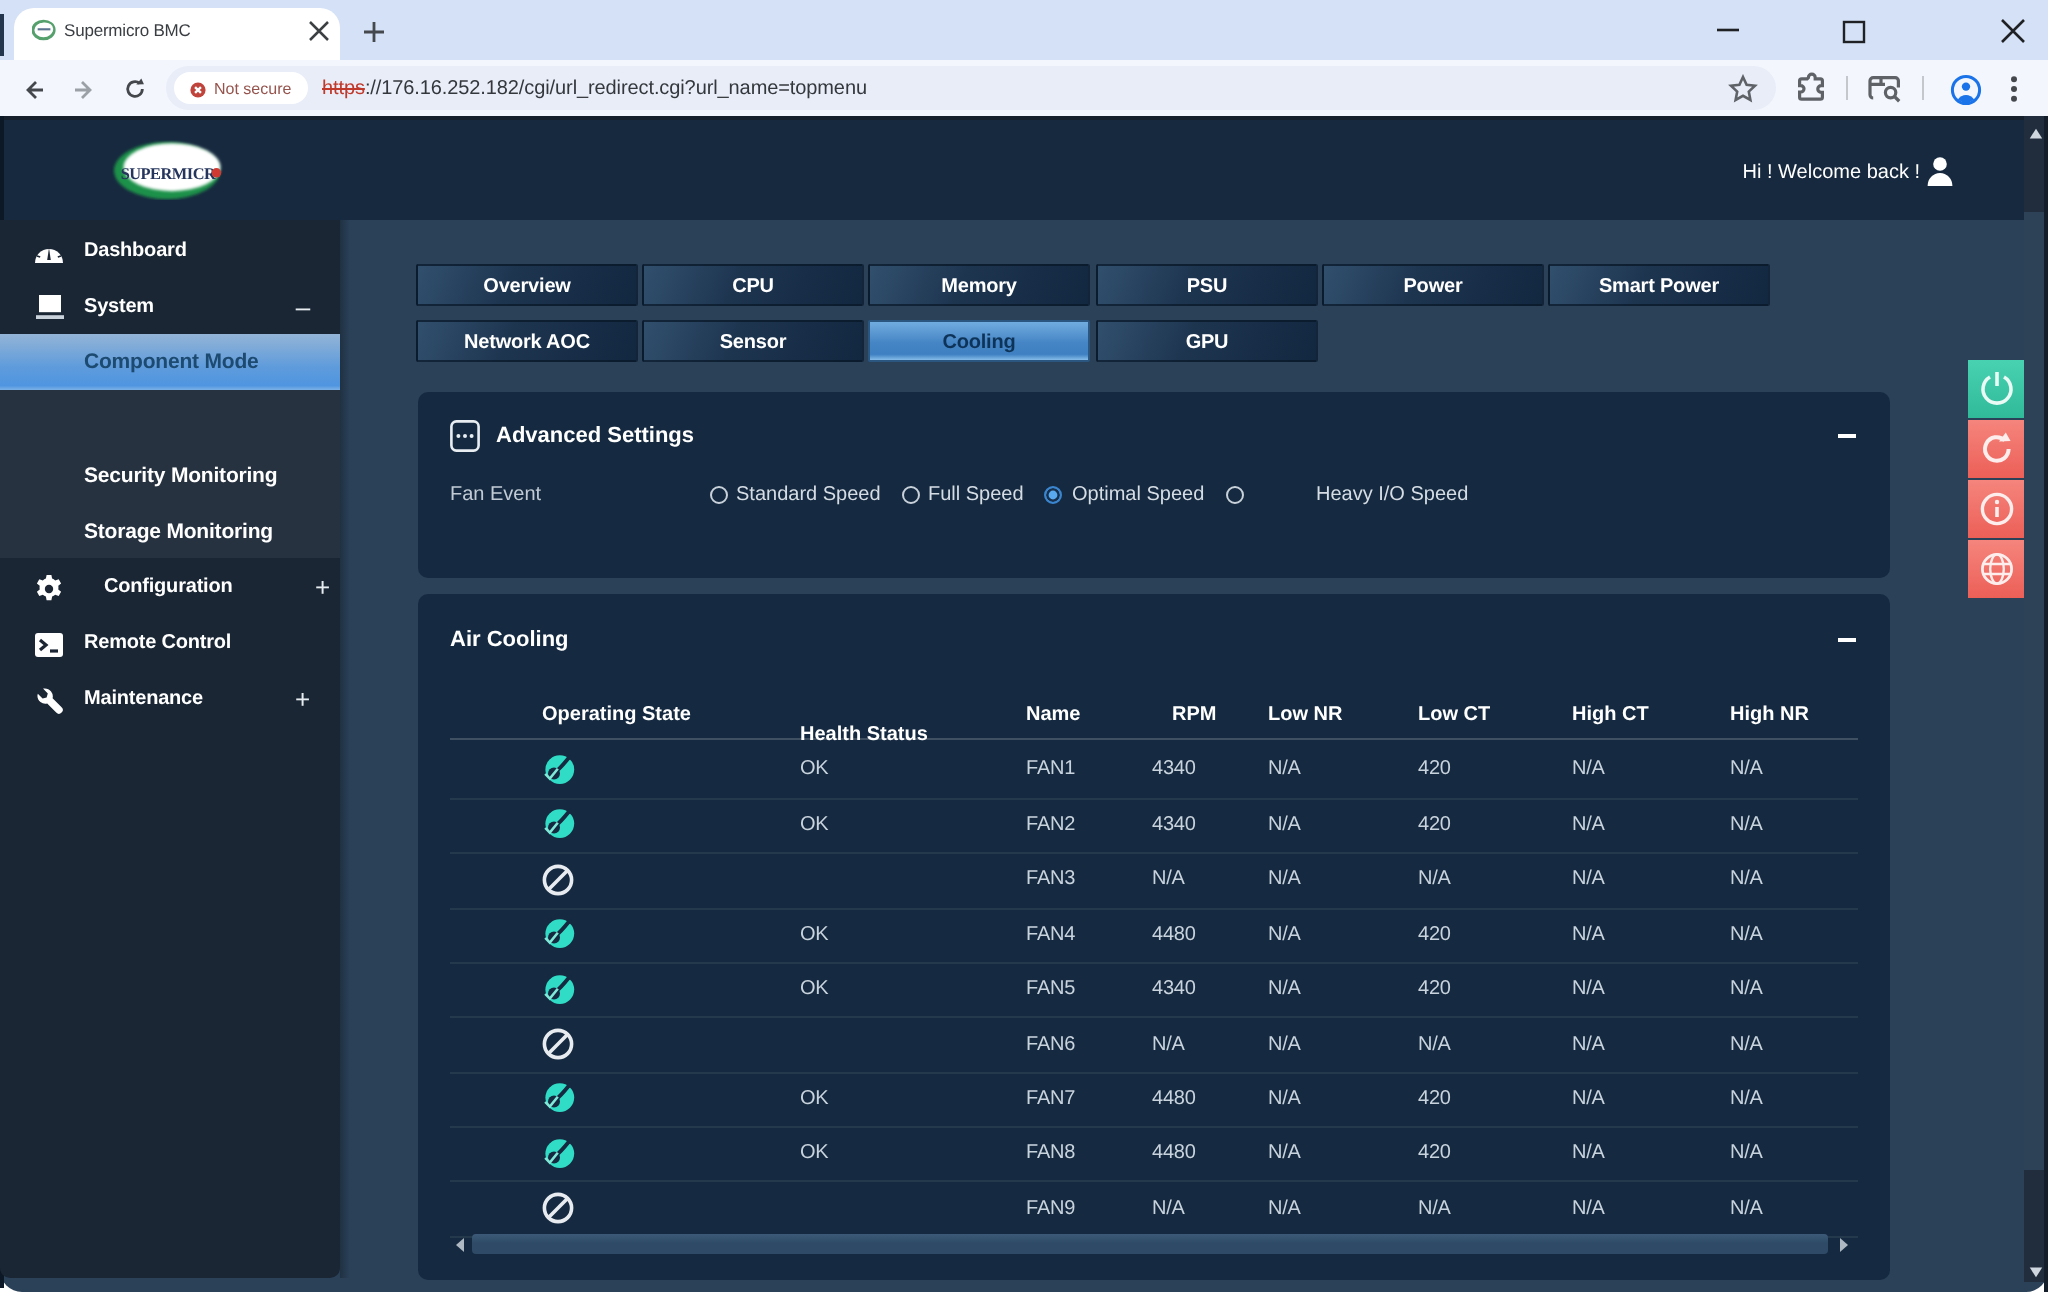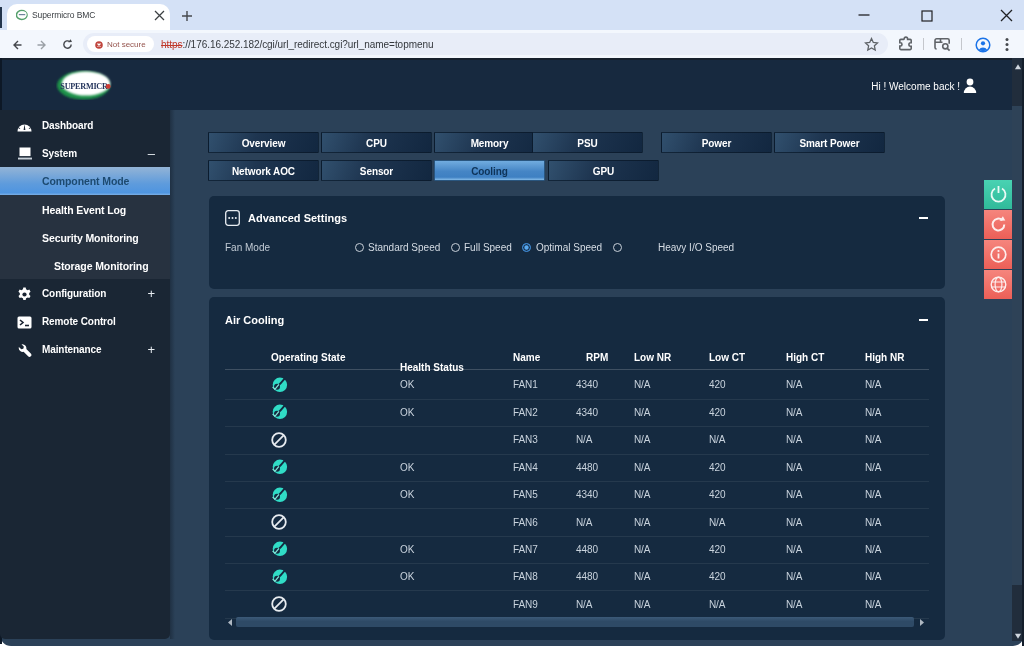--- a/index.html
+++ b/index.html
@@ -163,24 +163,23 @@
         <span class="txt">Dashboard</span>
       </div>
     <div class="sitem" style="top:29.5px;">
         <span class="txt">System</span>
         <span class="pm">–</span>
       </div>
     <div id="submenu"></div>
     <div id="compinfo">
         <span style="position:absolute;left:42px;">Component Mode</span>
       </div>
-    <div class="sub" style="top:86px;">Health Event Log</div>
     <div class="sub" style="top:114px;">Security Monitoring</div>
-    <div class="sub" style="top:142px;margin-left:12px;">Storage Monitoring</div>
-    <div class="sitem" style="top:170px;">
+    <div class="sub" style="top:142px;">Storage Monitoring</div>
+    <div class="sitem" style="top:170px;margin-left:10px;">
         <span class="txt">Configuration</span>
         <span class="pm">+</span>
       </div>
     <div class="sitem" style="top:198px;">
         <span class="txt">Remote Control</span>
       </div>
     <div class="sitem" style="top:226px;">
         <span class="txt">Maintenance</span>
         <span class="pm">+</span>
       </div>
@@ -206,38 +205,38 @@
     </svg>
   <svg class="abs" style="left:17px;top:343px" width="15" height="15" viewBox="0 0 15 15">
       <g transform="scale(-1,1) translate(-15,0)">
         <path fill="#fff" d="M9.6 1.2 a4 4 0 0 0 -3.9 4.9 L1.2 10.6 a1.9 1.9 0 0 0 2.7 2.7 L8.4 8.8 a4 4 0 0 0 4.9 -3.9 l-0.2 -1 -2.4 2.4 -2 -0.6 -0.6 -2 L10.5 1.3 Z"></path>
       </g>
     </svg>
 
   <div class="ftab" style="left:208px;top:132px;">Overview</div>
   <div class="ftab" style="left:321px;top:132px;">CPU</div>
   <div class="ftab" style="left:434px;top:132px;">Memory</div>
-  <div class="ftab" style="left:532px;top:132px;">PSU</div>
+  <div class="ftab" style="left:548px;top:132px;">PSU</div>
   <div class="ftab" style="left:661px;top:132px;">Power</div>
   <div class="ftab" style="left:774px;top:132px;">Smart Power</div>
   <div class="ftab" style="left:208px;top:160px;">Network AOC</div>
   <div class="ftab" style="left:321px;top:160px;">Sensor</div>
   <div class="ftab sel" style="left:434px;top:160px;">Cooling</div>
   <div class="ftab" style="left:548px;top:160px;">GPU</div>
 
   <div class="panel" style="top:196px;height:93px;"></div>
   <svg class="abs" style="left:225px;top:210px" width="15" height="16" viewBox="0 0 15 16">
       <rect x="0.7" y="0.7" width="13.6" height="14.6" rx="2.5" fill="none" stroke="#e8edf2" stroke-width="1.3"></rect>
       <circle cx="4.2" cy="8" r="1" fill="#e8edf2"></circle>
       <circle cx="7.5" cy="8" r="1" fill="#e8edf2"></circle>
       <circle cx="10.8" cy="8" r="1" fill="#e8edf2"></circle>
     </svg>
   <div class="ptitle" style="left:248px;top:212px;">Advanced Settings</div>
   <div class="pminus" style="left:919px;top:217px;"></div>
-  <div class="abs" style="left:225px;top:242px;font-size:10px;color:#c2cbd5;">Fan Mode</div>
+  <div class="abs" style="left:225px;top:242px;font-size:10px;color:#c2cbd5;">Fan Event</div>
   <div class="radio" style="left:355px;top:243px;"></div>
   <div class="rlabel" style="left:368px;top:242px;">Standard Speed</div>
   <div class="radio" style="left:451px;top:243px;"></div>
   <div class="rlabel" style="left:464px;top:242px;">Full Speed</div>
   <div class="radio sel" style="left:522px;top:243px;"></div>
   <div class="rlabel" style="left:536px;top:242px;">Optimal Speed</div>
   <div class="radio" style="left:613px;top:243px;"></div>
   <div class="rlabel" style="left:626px;top:242px;margin-left:32px;">Heavy I/O Speed</div>
 
   <div class="panel" style="top:297px;height:343px;"></div>

